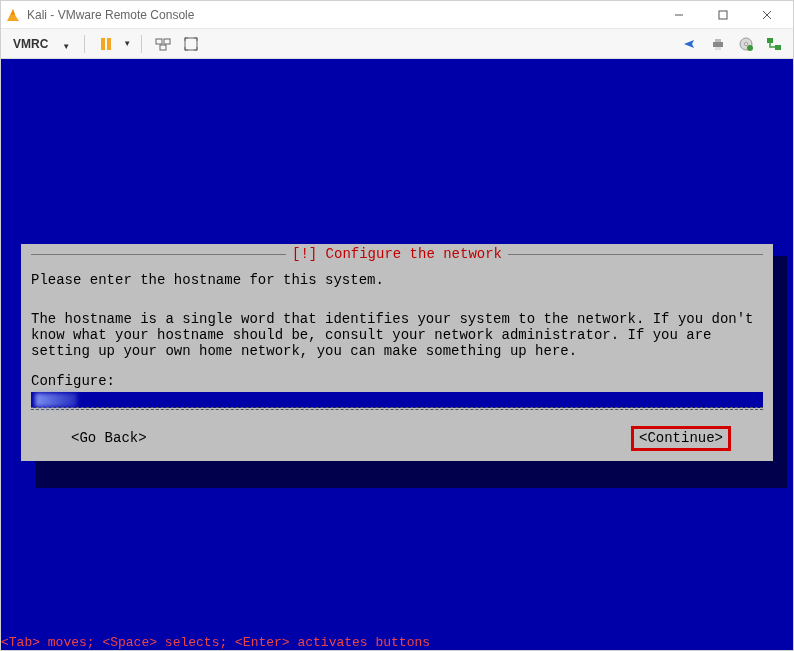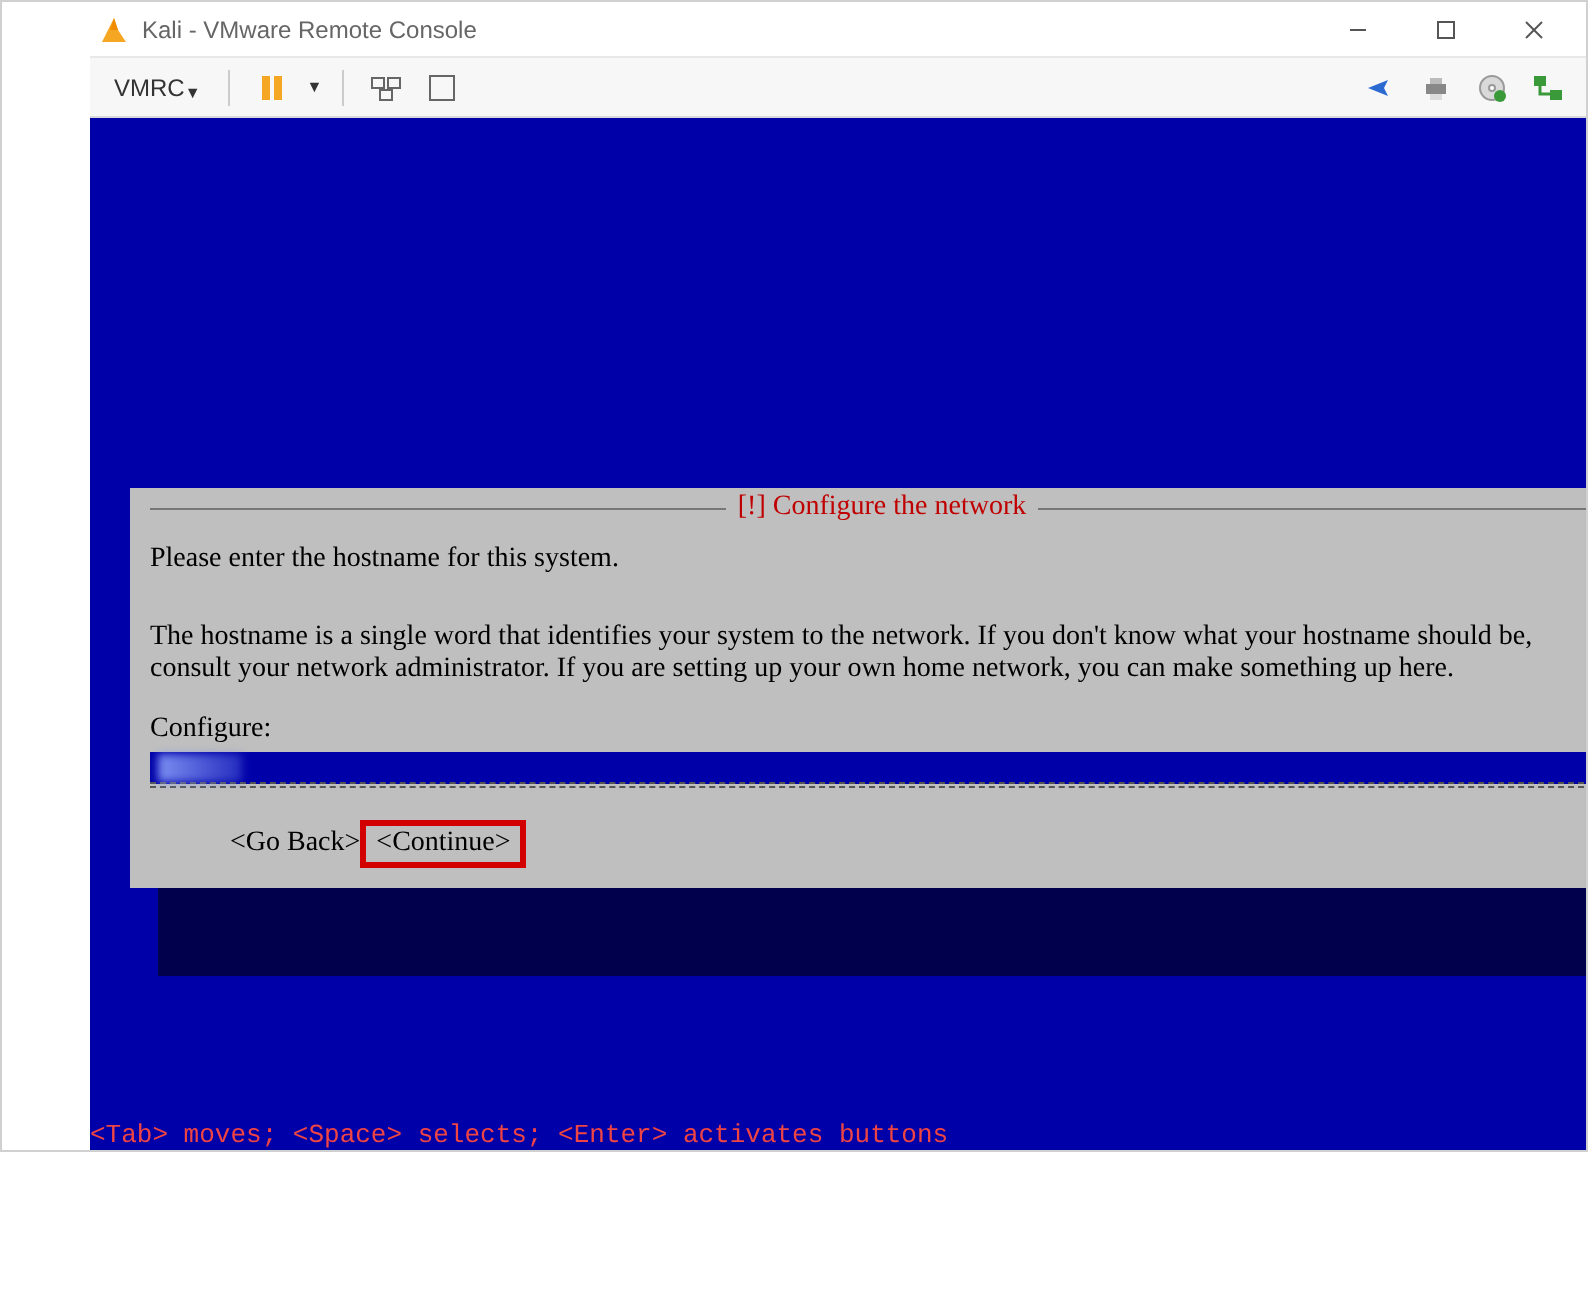--- a/index.html
+++ b/index.html
@@ -5,25 +5,24 @@
 * { margin: 0; padding: 0; box-sizing: border-box; }
 body {
   font-family: "Segoe UI", Tahoma, sans-serif;
   background: #fff;
   width: 794px;
   height: 651px;
   overflow: hidden;
 }
 .window {
   width: 794px;
-  height: 576px;
+  height: 651px;
   display: flex;
   flex-direction: column;
   border: 1px solid #d0d0d0;
-  padding-left: 44px;
 }
 .titlebar {
   height: 28px;
   background: #fff;
   display: flex;
   align-items: center;
   padding: 0 4px;
   border-bottom: 1px solid #e8e8e8;
   font-size: 12px;
   color: #666;
@@ -55,23 +54,24 @@
   display: flex;
   align-items: center;
   padding: 0 8px;
   font-size: 12px;
   color: #333;
   gap: 6px;
 }
 .toolbar .menu-btn {
   display: flex;
   align-items: flex-end;
-  gap: 0;
+  gap: 14px;
   padding: 2px 4px;
   cursor: pointer;
+  font-weight: bold;
 }
 .toolbar .sep {
   width: 1px;
   height: 18px;
   background: #ccc;
   margin: 0 4px;
 }
 .toolbar .tool-icon {
   width: 22px;
   height: 22px;
@@ -89,21 +89,20 @@
   font-family: "Consolas","Courier New",monospace;
   font-size: 14px;
   color: #bfbfbf;
   overflow: hidden;
 }
 .dialog-wrap {
   position: absolute;
   left: 20px;
   top: 185px;
   width: 752px;
-  font-family: Liberation Serif, serif;
 }
 .dialog-shadow {
   position: absolute;
   top: 12px;
   left: 14px;
   width: 752px;
   height: 232px;
   background: rgba(0,0,0,0.55);
   z-index: 0;
 }
@@ -156,20 +155,21 @@
   filter: blur(2px);
 }
 .dashed {
   border-bottom: 1px dashed #555;
   height: 1px;
   margin-top: 1px;
 }
 .button-row {
   margin-top: 20px;
   display: flex;
+  justify-content: space-between;
   padding: 0 36px 0 36px;
 }
 .tui-btn {
   color: #000;
   cursor: pointer;
   padding: 0 4px;
   white-space: pre;
 }
 .tui-btn.highlight {
   outline: 3px solid #d30000;

